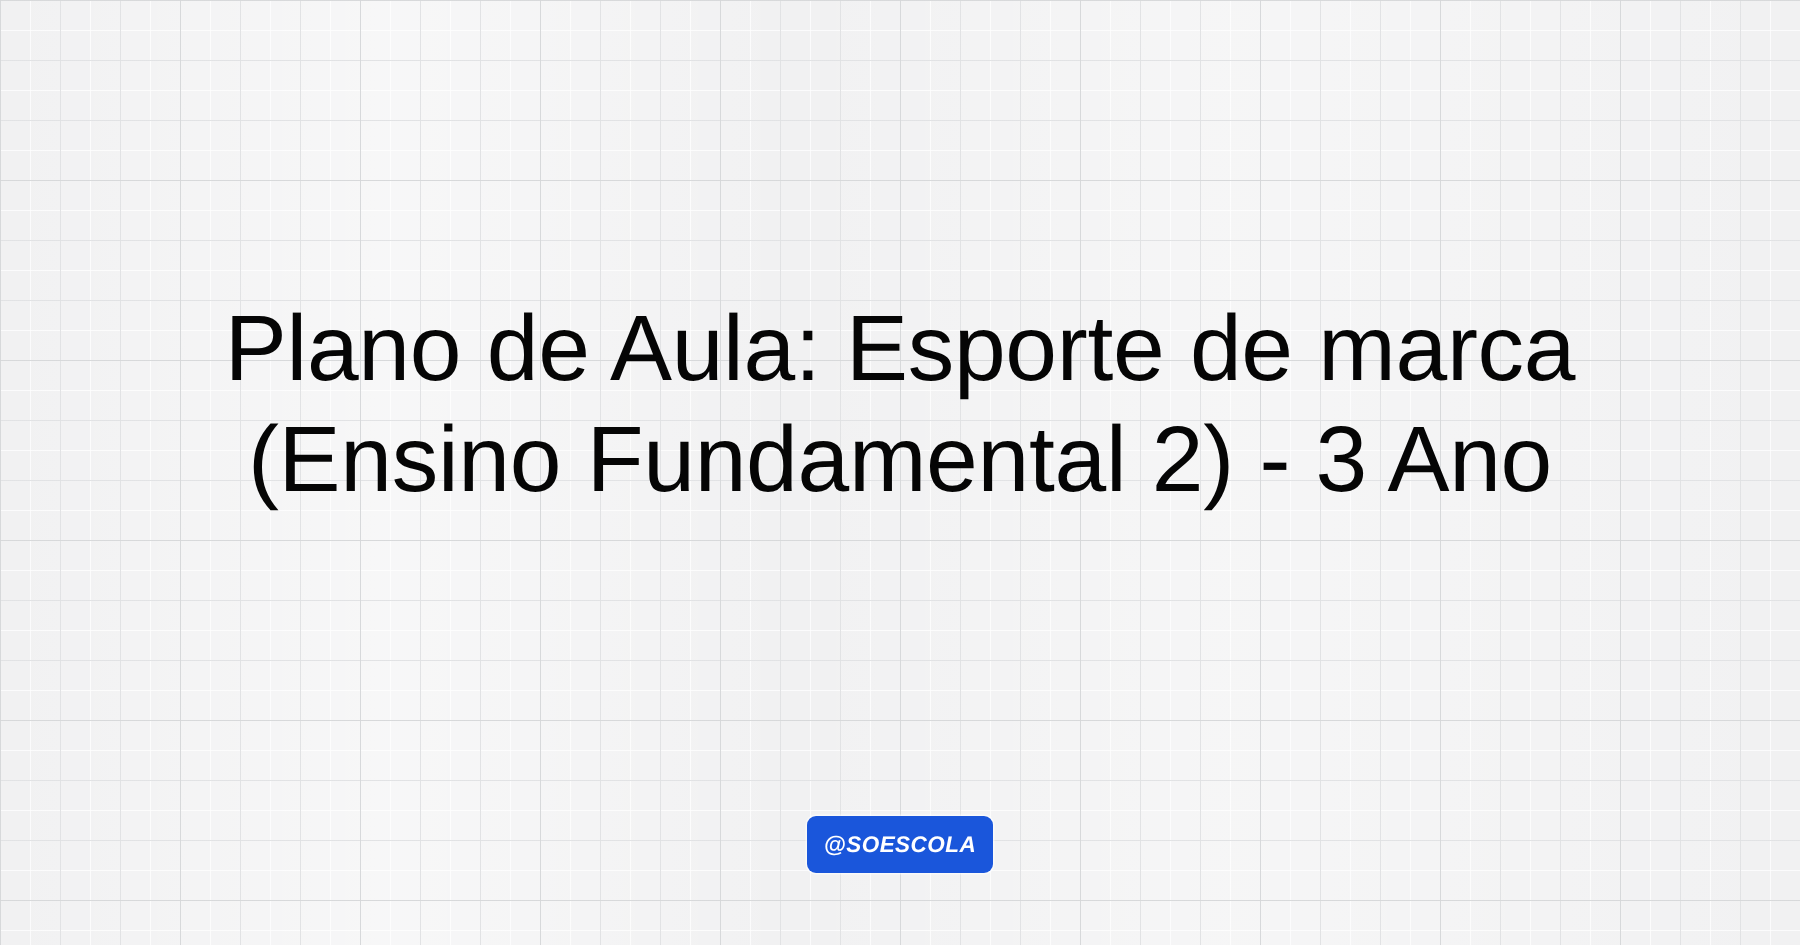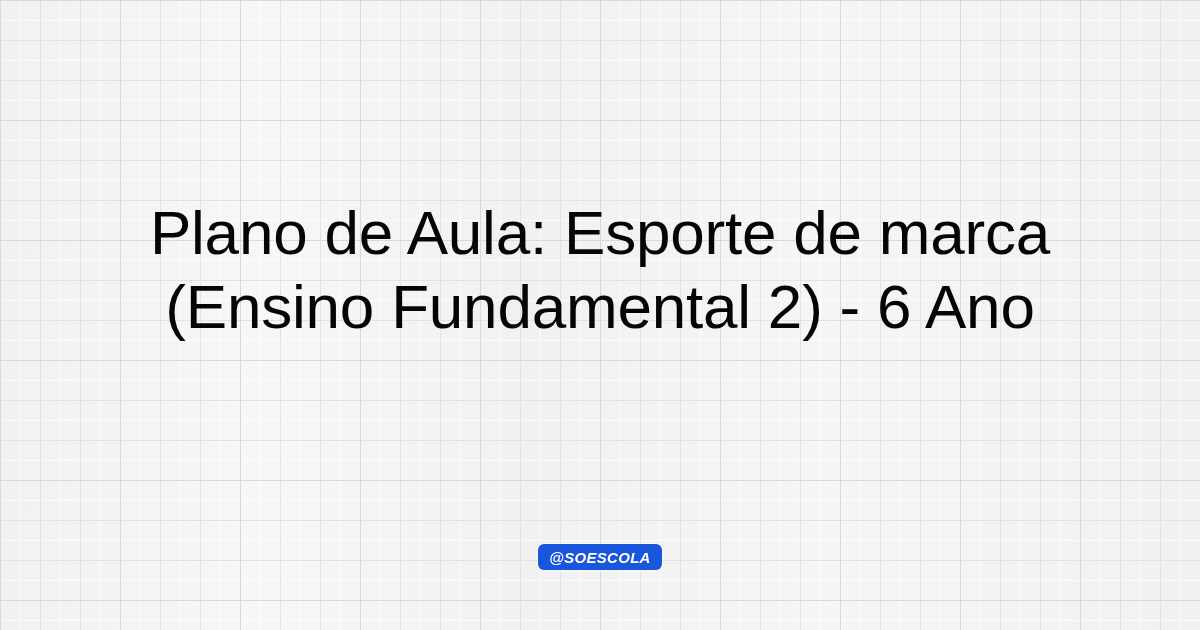--- a/index.html
+++ b/index.html
@@ -104,21 +104,21 @@
     z-index: 2;
     display: flex;
     justify-content: center;
     align-items: center;
   }
 
   .badge {
     display: inline-flex;
     align-items: center;
     justify-content: center;
-    height: 26px;
+    height: 38px;
     padding: 0 11px;
     border-radius: 6px;
     background-color: #1a56db;
     color: #ffffff;
     font-family: "Liberation Sans", sans-serif;
     font-size: 15px;
     font-weight: 700;
     font-style: italic;
     letter-spacing: 0.3px;
     line-height: 1;
@@ -131,20 +131,20 @@
 
 <div class="card">
 
   <div class="grid-layer grid-wash"></div>
   <div class="grid-layer grid-fine"></div>
   <div class="grid-layer grid-medium"></div>
   <div class="grid-layer grid-coarse"></div>
 
   <div class="title-block">
     <h1 class="title">Plano de Aula: Esporte de marca
-(Ensino Fundamental 2) - 6 Ano</h1>
+(Ensino Fundamental 2) - 3 Ano</h1>
   </div>
 
   <div class="badge-row">
     <span class="badge">@SOESCOLA</span>
   </div>
 
 </div>
 
 </body></html>

